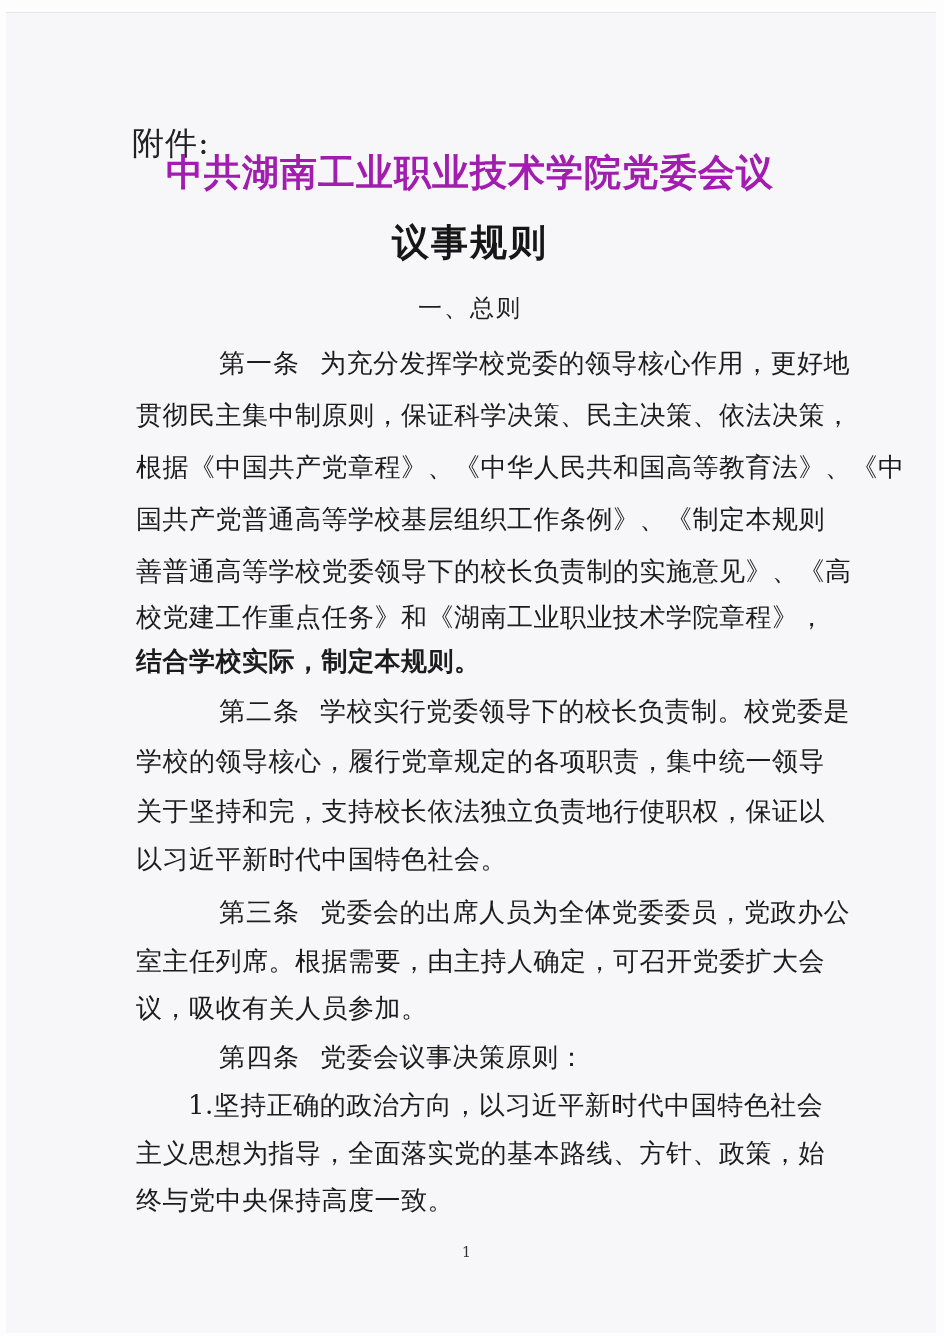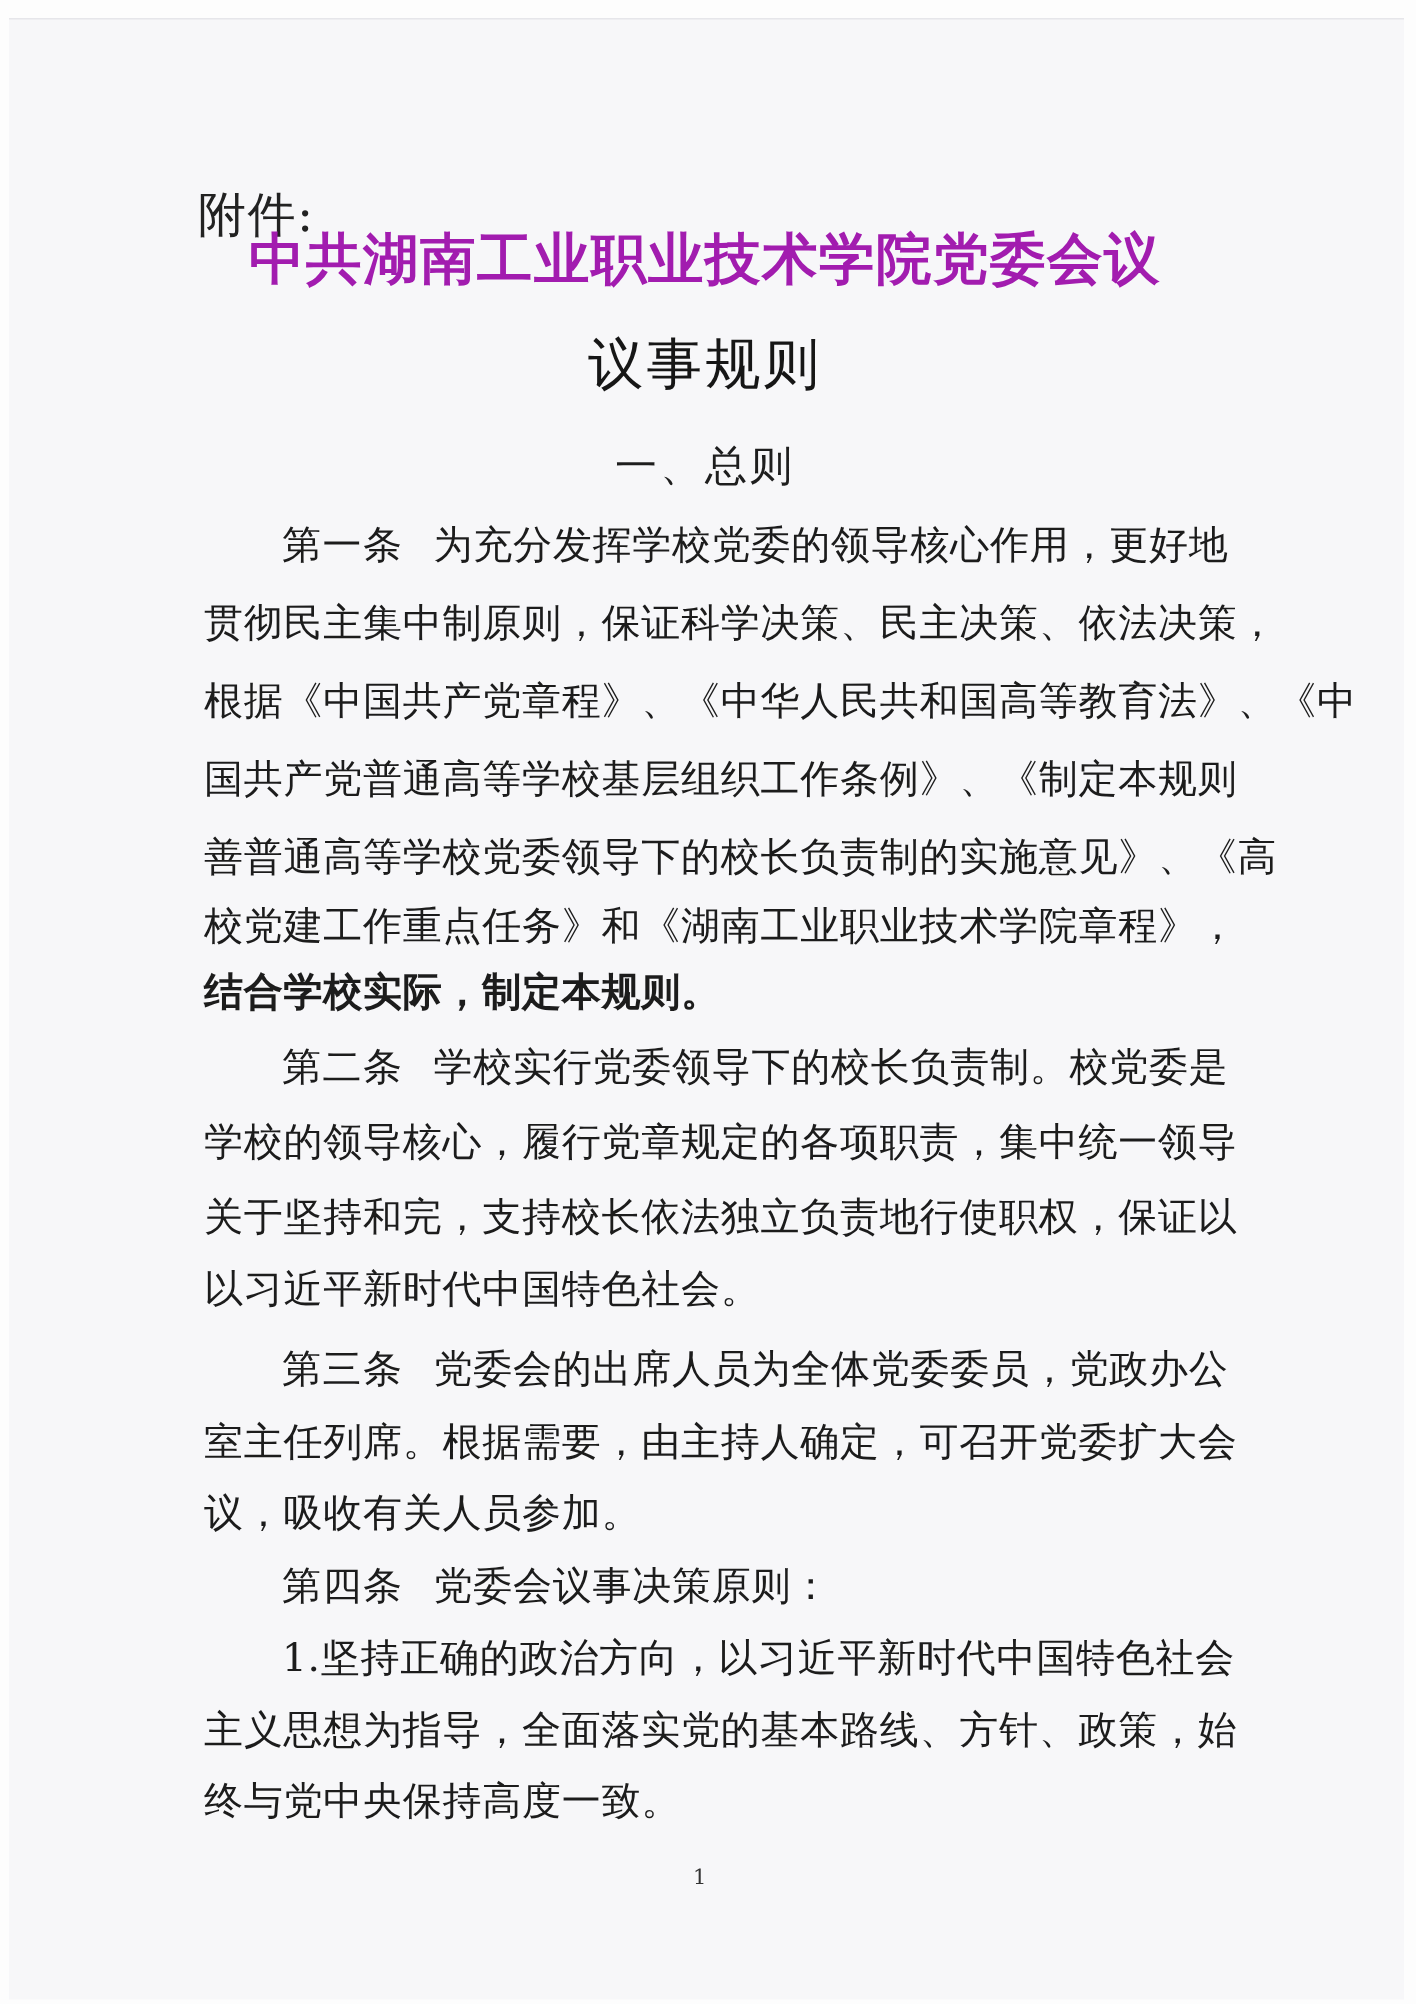--- a/index.html
+++ b/index.html
@@ -20,34 +20,34 @@
     position: absolute; left: 132px; top: 122px;
     font-size: 32px; letter-spacing: 1px; color: #222;
   }
   .title1 {
     position: absolute; left: 160px; top: 148px; width: 620px;
     text-align: center; font-size: 37px; font-weight: bold; letter-spacing: 1px;
     color: #a21caf;
   }
   .title2 {
     position: absolute; left: 160px; top: 218px; width: 620px;
-    text-align: center; font-size: 37px; font-weight: normal; letter-spacing: 2px;
+    text-align: center; font-size: 37px; font-weight: bold; letter-spacing: 2px;
     color: #161616;
   }
   .section {
     position: absolute; left: 160px; top: 292px; width: 620px;
-    text-align: center; font-size: 28px; letter-spacing: 2px;
+    text-align: center; font-size: 24px; letter-spacing: 2px;
   }
   .line {
     position: absolute; left: 136px; width: 660px;
     font-size: 26px; white-space: nowrap; letter-spacing: 0.5px;
     color: #1c1c1c;
   }
   .indent { left: 188px; width: 608px; }
-  .article-no { letter-spacing: 1px; margin-right: 20px; }
+  .article-no { letter-spacing: 1px; margin-right: 20px; margin-left: 31px; }
   .pageno {
     position: absolute; left: 462px; top: 1244px; font-size: 14px; color: #333;
   }
 </style>
 </head>
 <body>
 
 <div class="page"></div>
 
 <div class="attach">附件:</div>

